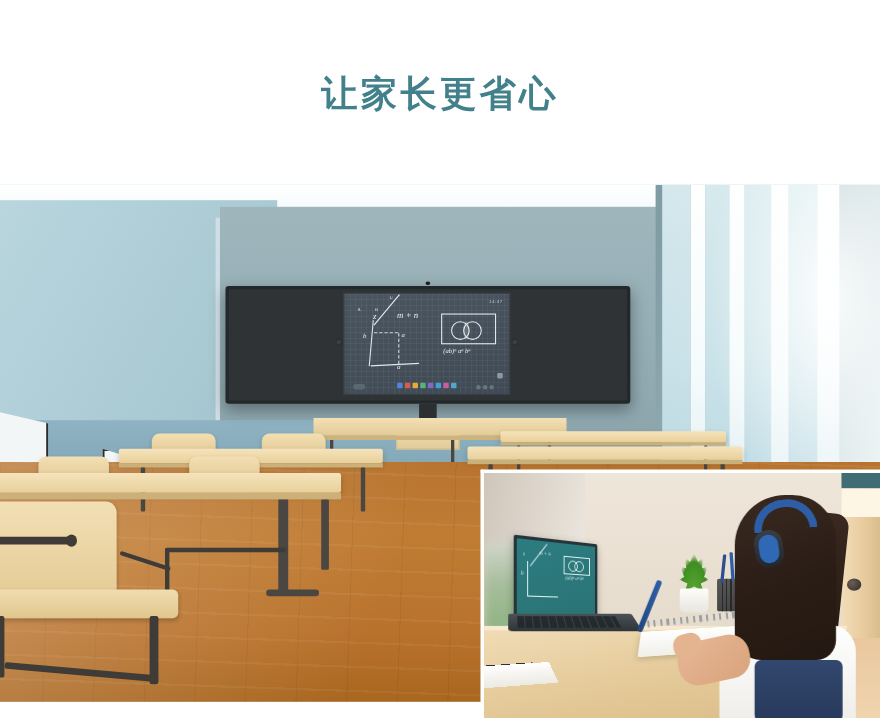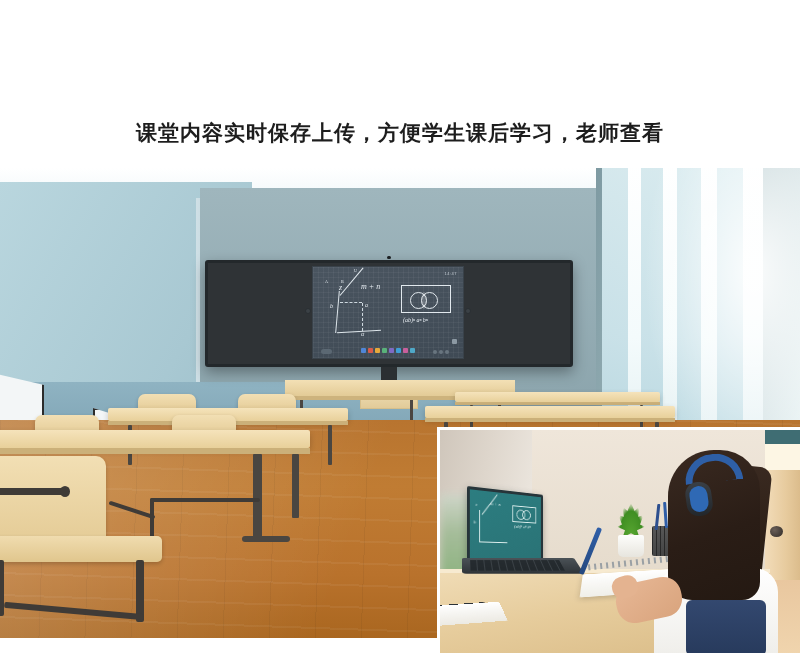--- a/index.html
+++ b/index.html
@@ -266,21 +266,21 @@
     border-radius:2px; transform:rotate(22deg); }
   .ins-chair { left:262px; top:176px; width:74px; height:50px;
     background:linear-gradient(180deg,#e9cfa4 0%,#d8b884 100%); border-radius:6px; }
 </style>
 </head>
 <body>
 
 <div class="page">
 
   <div class="header">
-    <div class="subtitle">课堂内容实时保存上传，方便学生课后学习，老师查看</div>
+    <div class="title">让家长更省心</div>
   </div>
 
   <div class="scene">
 
     <div class="ceiling"></div>
     <div class="ceiling-edge"></div>
     <div class="wall-left"></div>
     <div class="wall-back2"></div>
     <div class="wall-back"></div>
     <div class="wall-lower"></div>

